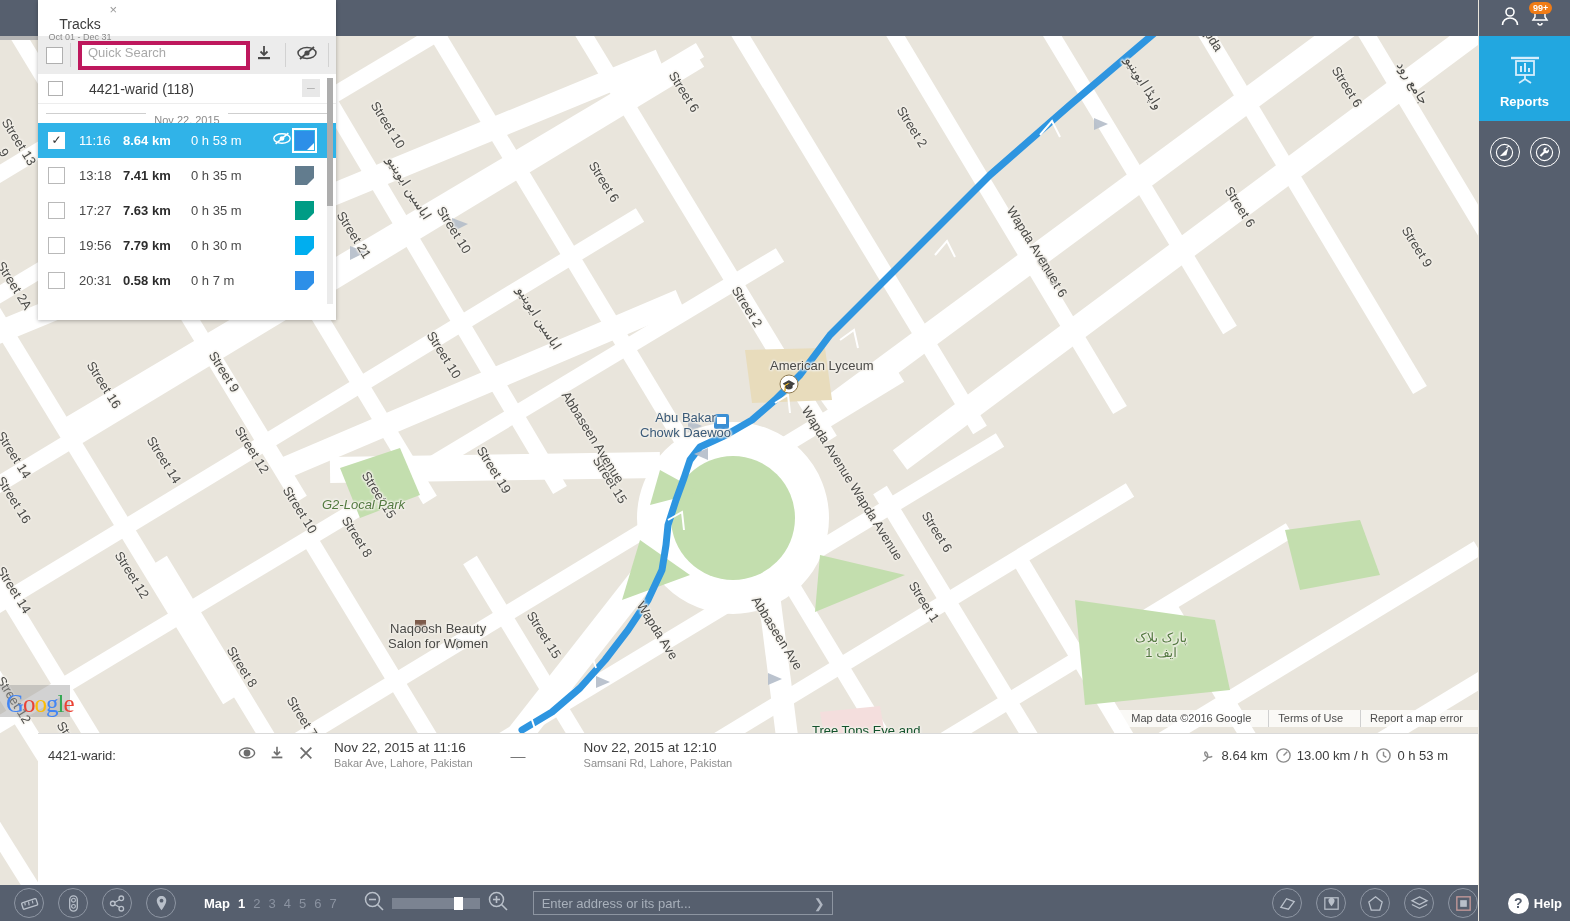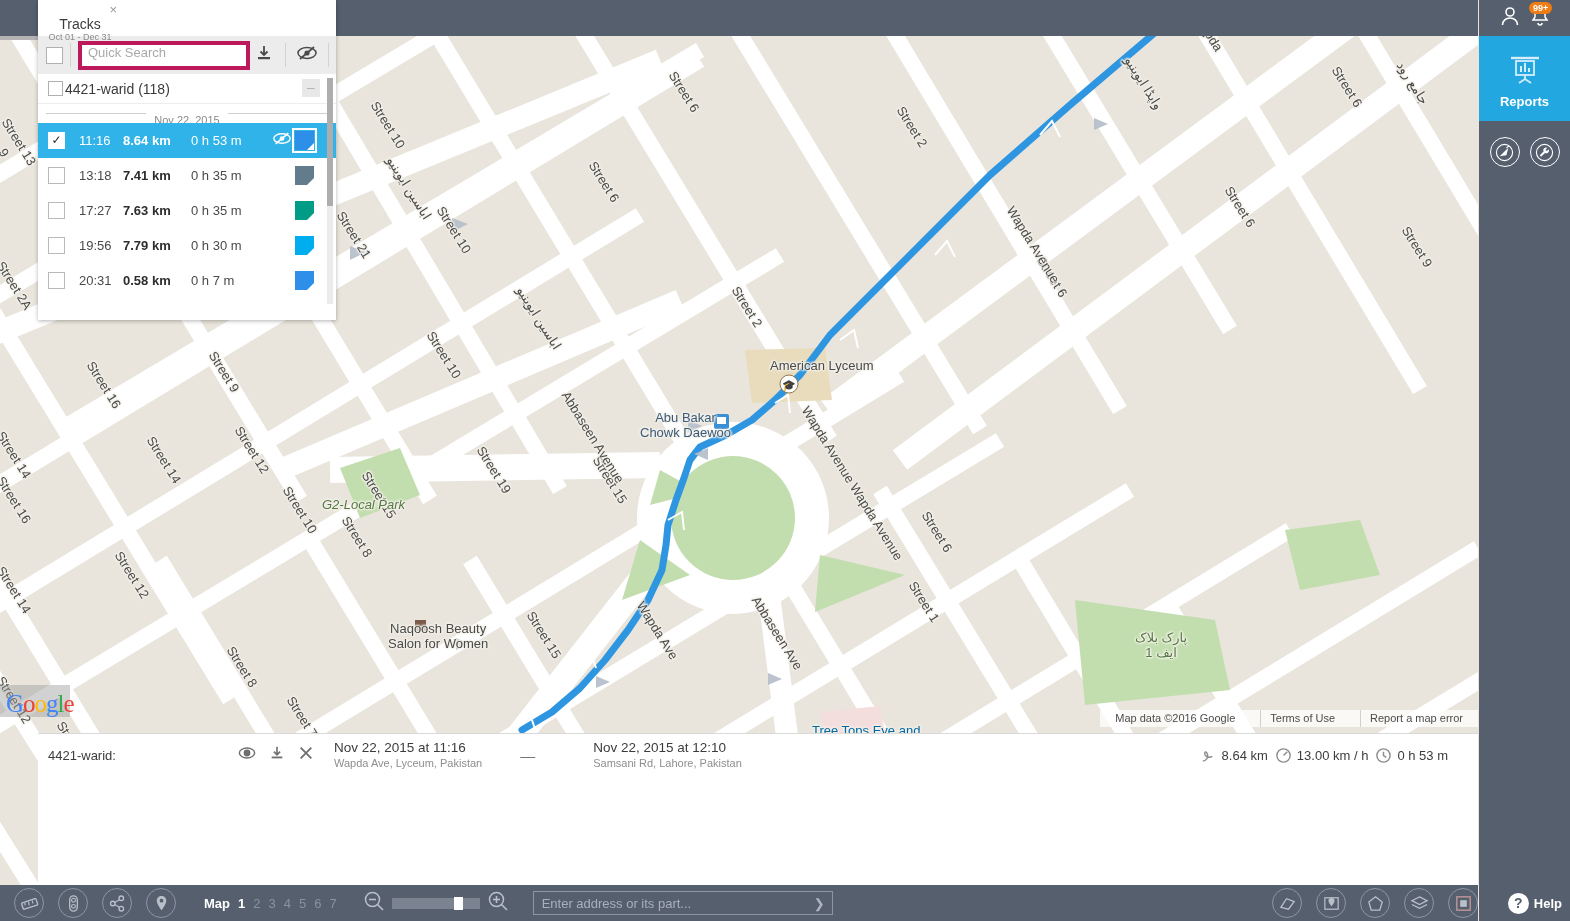--- a/index.html
+++ b/index.html
@@ -20,40 +20,40 @@
     position: absolute; font-family: "Liberation Sans", sans-serif;
     font-size: 13px; color: #4a4a47; white-space: nowrap;
     text-shadow: 1px 0 2px #f3f0ea, -1px 0 2px #f3f0ea, 0 1px 2px #f3f0ea, 0 -1px 2px #f3f0ea,
                  1px 1px 2px #f3f0ea, -1px -1px 2px #f3f0ea;
     pointer-events: none;
   }
   .poi { font-size: 13px; color: #3a5a78; text-align: center; }
   .poi-dark { font-size: 13px; color: #4a4a47; text-align: center; }
   .park-lbl { color: #52793f; font-style: italic; font-size: 13px; }
   .park-lbl-ar { color: #52793f; font-size: 13px; text-align:center; line-height:15px;}
-  .poi-red { color: #0369a1; font-size: 13px; text-align:center; line-height: 14px;}
+  .poi-red { color: #14532d; font-size: 13px; text-align:center; line-height: 14px;}
 
   
   #gwrap { position:absolute; left:6px; bottom:165px; width:80px; height:30px;
            background:rgba(255,255,255,0.0); }
   #glogo { font-family:"Liberation Serif", serif; font-size:25px; font-weight:500; letter-spacing:-1px;}
   #glogo i { font-style: normal; }
   #gshade{position:absolute; left:0; bottom:168px; width:70px;height:32px;background:#9c9c9c;opacity:.45;}
 
   
   #scalebar { position:absolute; right:92px; top:0px; width:100px; font-size:11px; color:#333;
               font-family:"Liberation Sans",sans-serif; }
   #scalebar .sb { background:rgba(255,255,255,0.78); border:1px solid #b9b9b9; border-top:none;
                   padding:1px 4px; }
   #scalebar .sb2 { width:74px; }
 
   
   #attrib { position:absolute; right:0px; bottom:158px; height:17px; line-height:17px;
             background:rgba(255,255,255,0.75); font-size:11px; color:#4c4c4c;
-            font-family:"Liberation Sans",sans-serif; padding:0 6px; display:flex; gap:16px; }
+            font-family:"Liberation Sans",sans-serif; padding:0 6px; display:flex; gap:8px; }
   #attrib span { padding:0 9px; border-left:1px solid #d0d0d0; }
   #attrib span:first-child { border-left:none; }
 
   
   #navarrow { position:absolute; left:0; top:0; width:40px; height:40px;
               background:#b4b4b4; display:flex;align-items:center;justify-content:center; }
 
   
   #tracks { position:absolute; left:38px; top:0; width:298px; height:320px;
             background:#fff; box-shadow:0 1px 4px rgba(0,0,0,.3); z-index:40; }
@@ -69,21 +69,21 @@
                background:#ececec; display:flex; align-items:center; }
   #searchrow .cb { width:17px;height:17px;border:1px solid #b0b0b0;background:#fff;margin-left:8px;}
   #searchrow .sep{width:1px;height:24px;background:#d2d2d2;margin:0 7px;}
   #qsearch { flex:1; height:29px; border:4px solid #be185d; background:#fff; font-size:13px;
              color:#a9a9a9; padding:0 6px; font-family:"Liberation Sans",sans-serif;}
   #searchrow .ic { width:28px;text-align:center;color:#4a4a4a; cursor:pointer;}
 
   #grouprow { position:absolute; left:0; top:74px; width:298px; height:30px; background:#fff;
               display:flex; align-items:center; border-bottom:1px solid #ededed;}
   #grouprow .cb { width:15px;height:15px;border:1px solid #b0b0b0;background:#fff;margin-left:10px;}
-  #grouprow .gname{ margin-left:2px; font-size:14px; color:#3b3b3b; }
+  #grouprow .gname{ margin-left:26px; font-size:14px; color:#3b3b3b; }
   #grouprow .minus{ position:absolute; right:16px; top:5px; width:18px;height:18px;
                     background:#e8e8e8; color:#b6b6b6; text-align:center; line-height:16px; font-size:14px;}
 
   #datesep { position:absolute; left:0; top:104px; width:298px; height:19px;
              display:flex; align-items:center; justify-content:center; }
   #datesep .ln { flex:1; height:1px; background:#cfcfcf; margin:0 8px;}
   #datesep .dt { font-size:11px; color:#8b8b8b;margin-top:12px; }
 
   #rows { position:absolute; left:0; top:123px; width:298px; height:197px; overflow:hidden; }
   .trow { height:35px; display:flex; align-items:center; position:relative; }
@@ -483,21 +483,21 @@
             </svg>
         </span>
         <span>
           <svg width="16" height="16" viewBox="0 0 18 18">
               <path d="M3 3l12 12M15 3L3 15" stroke="#6e6e6e" stroke-width="2" fill="none"></path>
             </svg>
         </span>
       </div>
       <div class="twocol">
         <div class="l1">Nov 22, 2015 at 11:16</div>
-        <div class="l2">Wapda Ave, Lyceum, Pakistan</div>
+        <div class="l2">Bakar Ave, Lahore, Pakistan</div>
       </div>
       <div id="dash">—</div>
       <div class="twocol">
         <div class="l1">Nov 22, 2015 at 12:10</div>
         <div class="l2">Samsani Rd, Lahore, Pakistan</div>
       </div>
       <div id="stats">
         <div class="st">
           <svg width="17" height="17" viewBox="0 0 18 18">
               <path d="M3 15c4-1 6-4 5-7S5 4 5 7s4 5 8 3" stroke="#8c8c8c" stroke-width="1.5" fill="none"></path>

